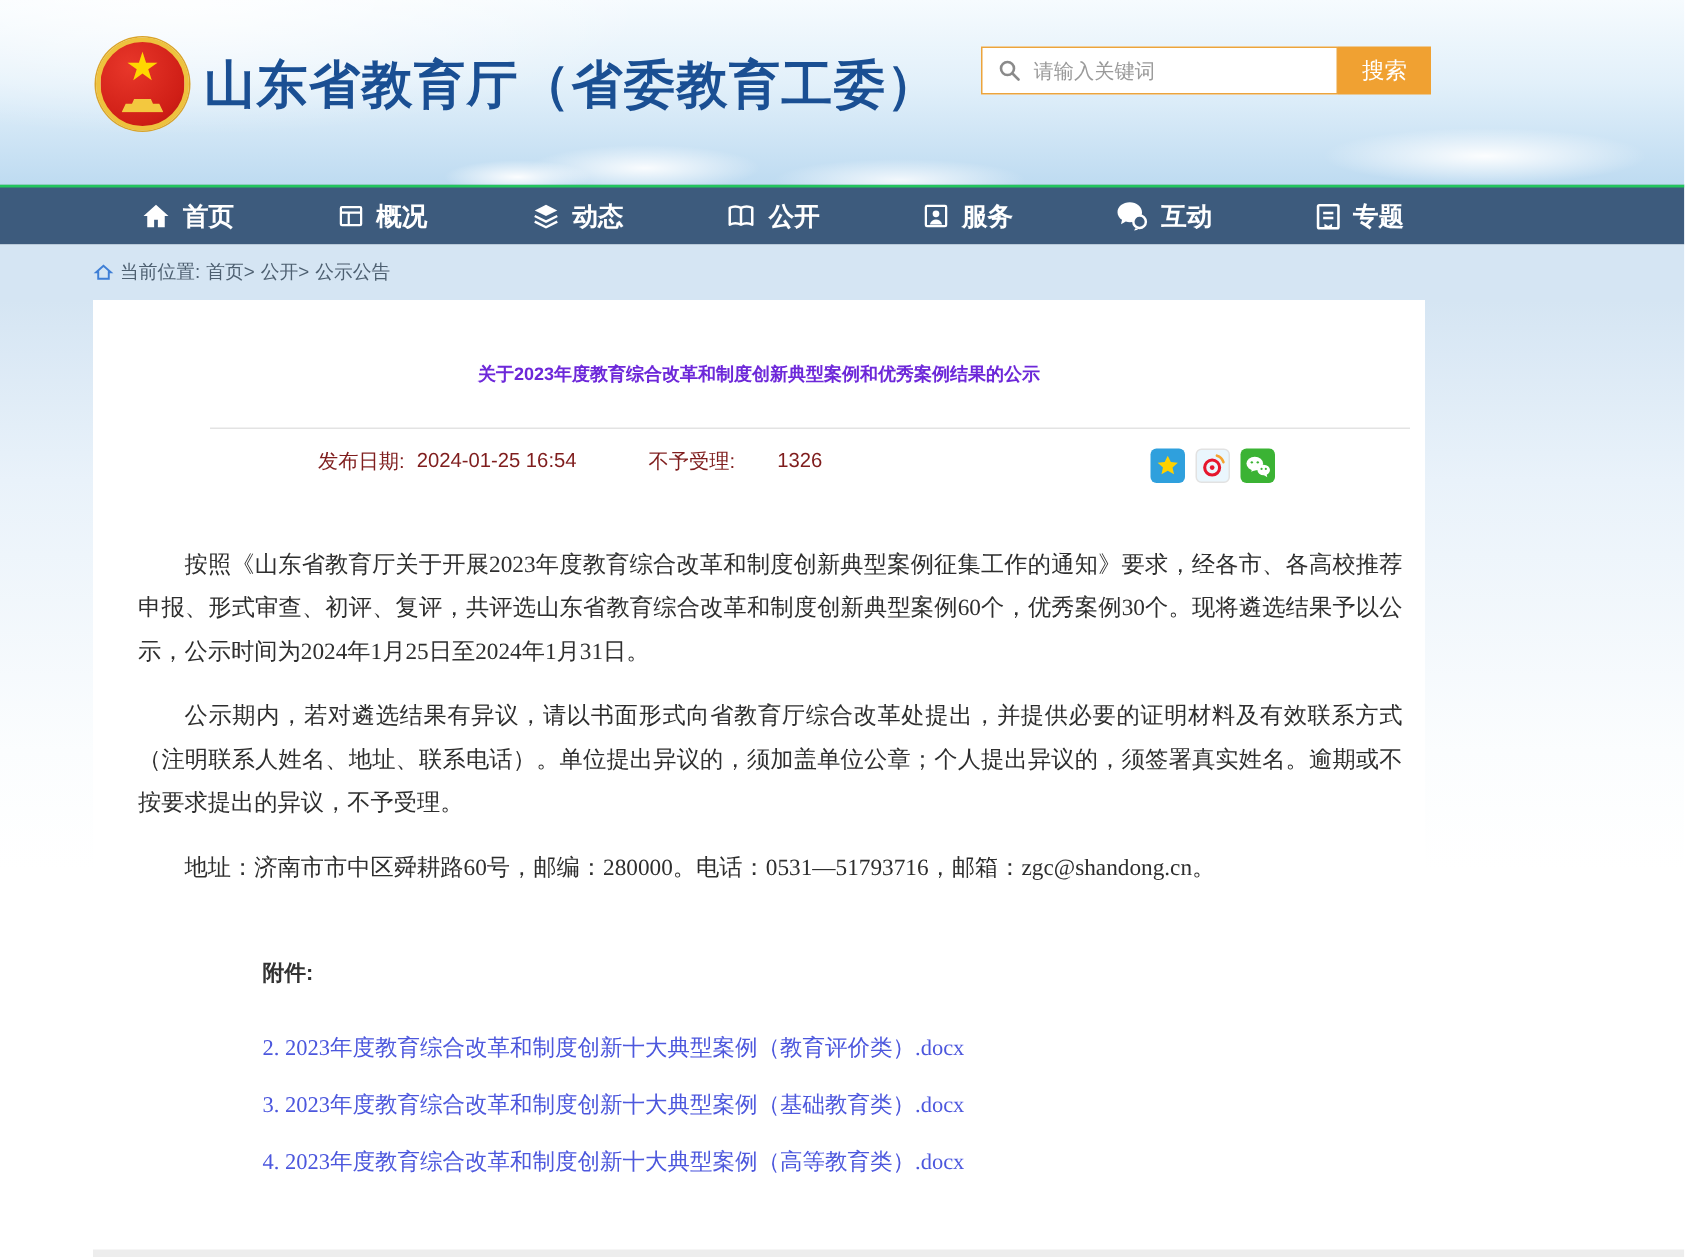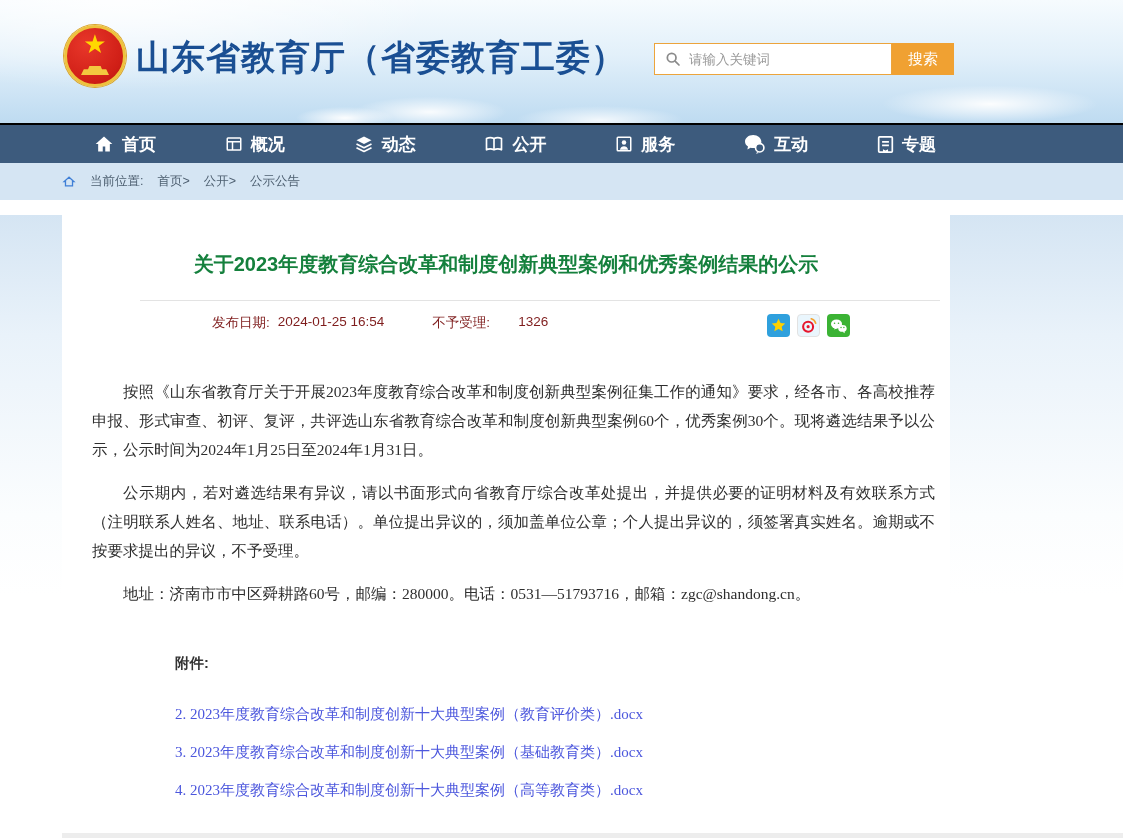--- a/index.html
+++ b/index.html
@@ -16,48 +16,48 @@
       radial-gradient(420px 120px at 120px 0px, rgba(255,255,255,.85), rgba(255,255,255,0) 75%),
       linear-gradient(180deg,#f6fbfe 0%,#e2f0fa 45%,#bedbf1 100%);}
   .logo{position:absolute;left:64px;top:25px;width:62px;height:62px;border-radius:50%;
     background:radial-gradient(circle at 35% 30%, #e8372a 0%, #cf1e16 70%, #b01310 100%);
     border:3px solid #eec23e;box-sizing:border-box;box-shadow:0 0 0 1px #d9a32a;}
   .logo .star{position:absolute;left:0;right:0;top:3px;text-align:center;color:#ffd700;font-size:26px;line-height:26px;}
   .logo .gate{position:absolute;left:14px;right:14px;bottom:9px;height:9px;background:#f3c83f;
     border-radius:2px 2px 0 0;clip-path:polygon(0 100%,10% 35%,25% 35%,30% 0,70% 0,75% 35%,90% 35%,100% 100%);}
   .site-title{position:absolute;left:136px;top:34px;margin:0;font-size:34px;line-height:46px;
     font-weight:bold;color:#1a4f93;letter-spacing:1px;}
-  .search{position:absolute;left:654px;top:43px;display:flex;height:32px;}
+  .search{position:absolute;left:654px;top:31px;display:flex;height:32px;}
   .search-box{display:flex;align-items:center;width:236px;height:30px;border:1px solid #eca43c;
     background:#fff;box-sizing:content-box;}
   .search-box .mag{display:inline-flex;margin:0 6px 0 10px;}
   .search-box input{border:0;outline:none;flex:1;font-size:13.5px;color:#333;background:transparent;
     font-family:"Liberation Sans",sans-serif;}
   .search-box input::placeholder{color:#9a9a9a;}
   .search-btn{width:62px;height:32px;border:0;background:#f0a132;color:#fff;font-size:15px;
     cursor:pointer;font-family:"Liberation Sans",sans-serif;}
 
   
-  .nav{width:100%;height:40px;background:#3d5b7d;border-top:2px solid #000000;box-sizing:border-box;}
+  .nav{width:100%;height:40px;background:#3d5b7d;border-top:2px solid #22c55e;box-sizing:border-box;}
   .nav-inner{width:888px;margin-left:62px;height:38px;display:flex;justify-content:space-between;
     align-items:center;padding:0 14px 0 32px;box-sizing:border-box;}
   .nav-item{display:flex;align-items:center;gap:8px;color:#fff;font-size:17px;font-weight:bold;cursor:pointer;}
   .nav-item .ic{display:inline-flex;align-items:center;}
 
   
   .crumb{width:100%;height:37px;background:#d5e5f3;display:flex;align-items:center;}
-  .crumb-inner{margin-left:62px;display:flex;align-items:center;gap:14px;font-size:12.5px;color:#4d5f70;}
+  .crumb-inner{margin-left:62px;display:flex;align-items:center;gap:4px;font-size:12.5px;color:#4d5f70;}
   .crumb a{color:#4d5f70;text-decoration:none;cursor:pointer;}
 
   
   .content-bg{position:relative;width:100%;height:638px;
     background:linear-gradient(180deg,#d5e5f3 0px,#e9f2fa 120px,#fbfdfe 300px,#fff 380px);}
   .card{position:relative;width:888px;height:633px;margin-left:62px;background:#fff;box-sizing:border-box;}
-  .article-title{margin:15px;padding:36px 60px 0;font-size:20px;line-height:26px;font-weight:bold;
-    color:#15803d;text-align:center;}
+  .article-title{margin:0;padding:36px 60px 0;font-size:12px;line-height:26px;font-weight:bold;
+    color:#6d28d9;text-align:center;}
   .title-divider{margin:23px 10px 0 78px;border-bottom:1px solid #e3e3e3;}
   .meta-row{display:flex;align-items:flex-start;padding:13px 0 0 150px;font-size:13.5px;color:#7f1d1d;}
   .meta-row .vlabel{margin-left:48px;}
   .meta-row .vvalue{margin-left:28px;}
   .meta-row .dvalue{margin-left:8px;}
   .share{display:flex;gap:7px;margin-left:auto;margin-right:100px;}
   .share .sic{width:23px;height:23px;border-radius:4px;display:flex;align-items:center;
     justify-content:center;cursor:pointer;}
   .sic.qzone{background:#2fa0dd;}
   .sic.weibo{background:#eaf6fd;border:1px solid #e2e2e2;box-sizing:border-box;}

